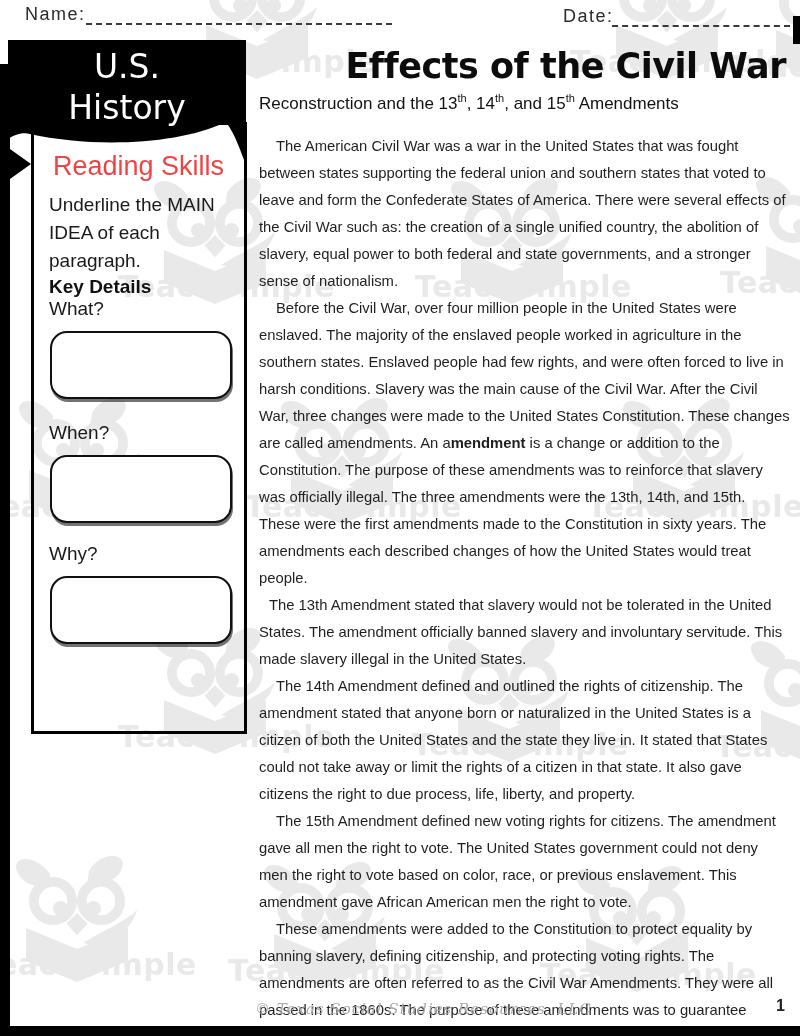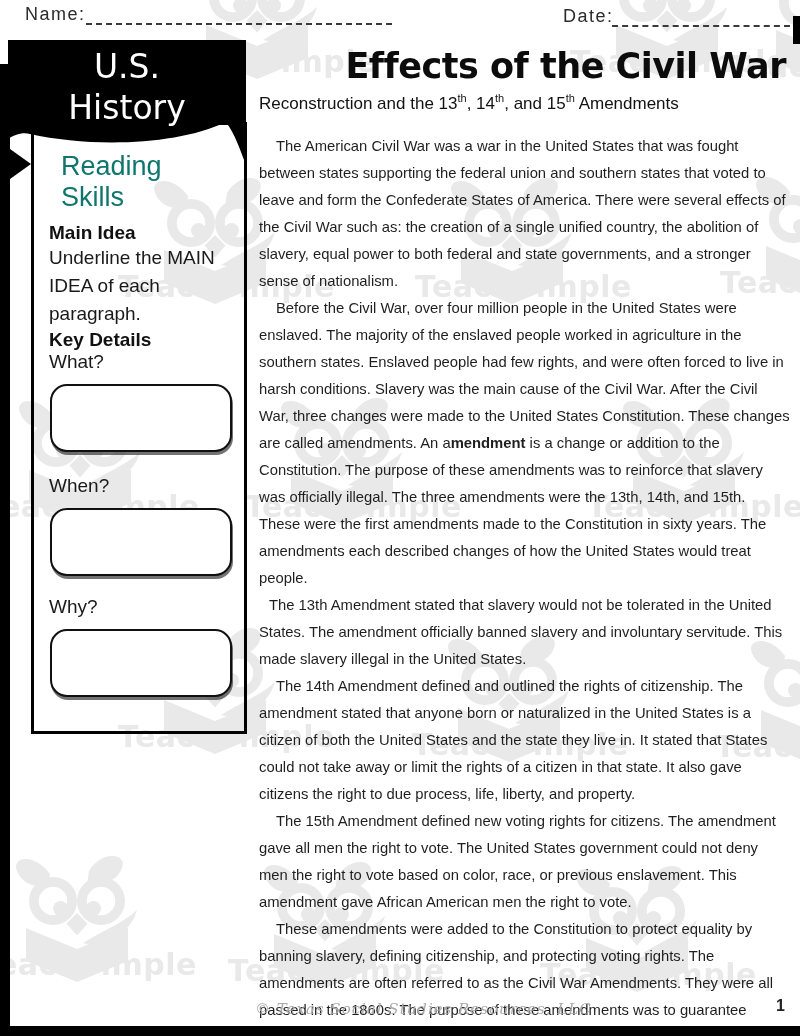--- a/index.html
+++ b/index.html
@@ -34,21 +34,21 @@
   .banner-line1{top:7px;}
   .banner-line2{top:48px;}
 
   
   .panel{position:absolute;left:31px;top:122px;width:216px;height:612px;
          border:3px solid #000;box-sizing:border-box;z-index:1;background:transparent;
          padding:26px 14px 0 15px;}
   .arrow{position:absolute;left:10px;top:149px;width:0;height:0;z-index:3;
          border-top:15px solid transparent;border-bottom:15px solid transparent;
          border-left:21px solid #000;}
-  .rs-heading{font-size:27px;color:#0f766e;margin:0 12px 9px;font-weight:400;}
+  .rs-heading{font-size:27px;color:#ef4444;margin:0 4px 9px;font-weight:400;}
   .side-label{font-size:19px;font-weight:bold;margin:0;color:#111;}
   .side-text{font-size:19px;line-height:28px;margin:0;width:195px;color:#1a1a1a;}
   .kd{margin-top:1px;}
   .q-label{font-size:19px;margin:0;color:#1a1a1a;}
   .q-box{width:178px;height:64px;border:2.5px solid #101010;border-radius:17px;
          background:#fff;box-shadow:1px 3px 0 rgba(40,40,40,.65);margin:11px 0 0 1px;}
   .q-when{margin-top:23px;}
   .q-why{margin-top:20px;}
 
   
@@ -313,21 +313,20 @@
       <path d="M0,0 H238 V125 C232,110 228,96 218,82 C170,105 85,108 22,94 C14,92 6,95 0,99 Z" fill="#000"></path>
     </svg>
     <div class="banner-line banner-line1">U.S.</div>
     <div class="banner-line banner-line2">History</div>
   </div>
 
   <div class="arrow"></div>
 
   <div class="panel">
     <h2 class="rs-heading">Reading Skills</h2>
-    <p class="side-label">Main Idea</p>
     <p class="side-text">Underline the MAIN IDEA of each paragraph.</p>
     <p class="side-label kd">Key Details</p>
 
     <p class="q-label">What?</p>
     <div class="q-box"></div>
 
     <p class="q-label q-when">When?</p>
     <div class="q-box"></div>
 
     <p class="q-label q-why">Why?</p>

